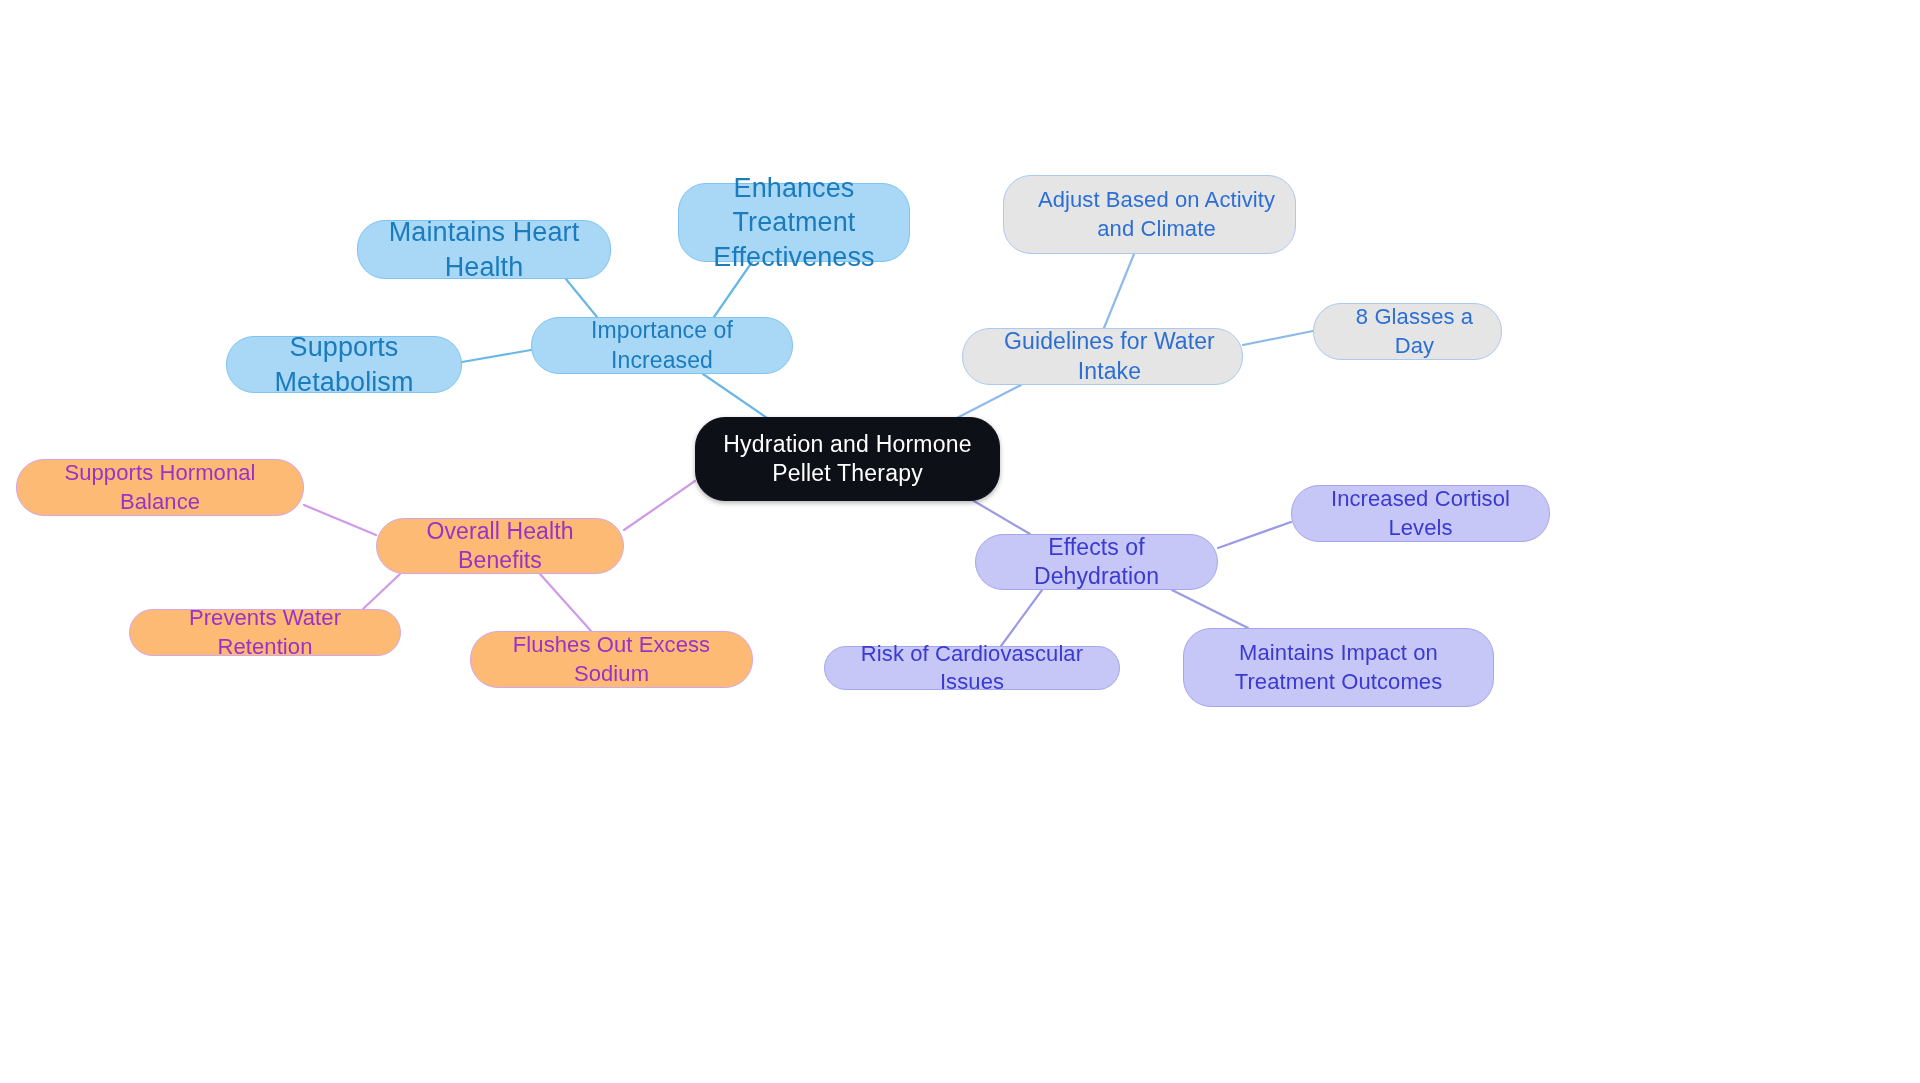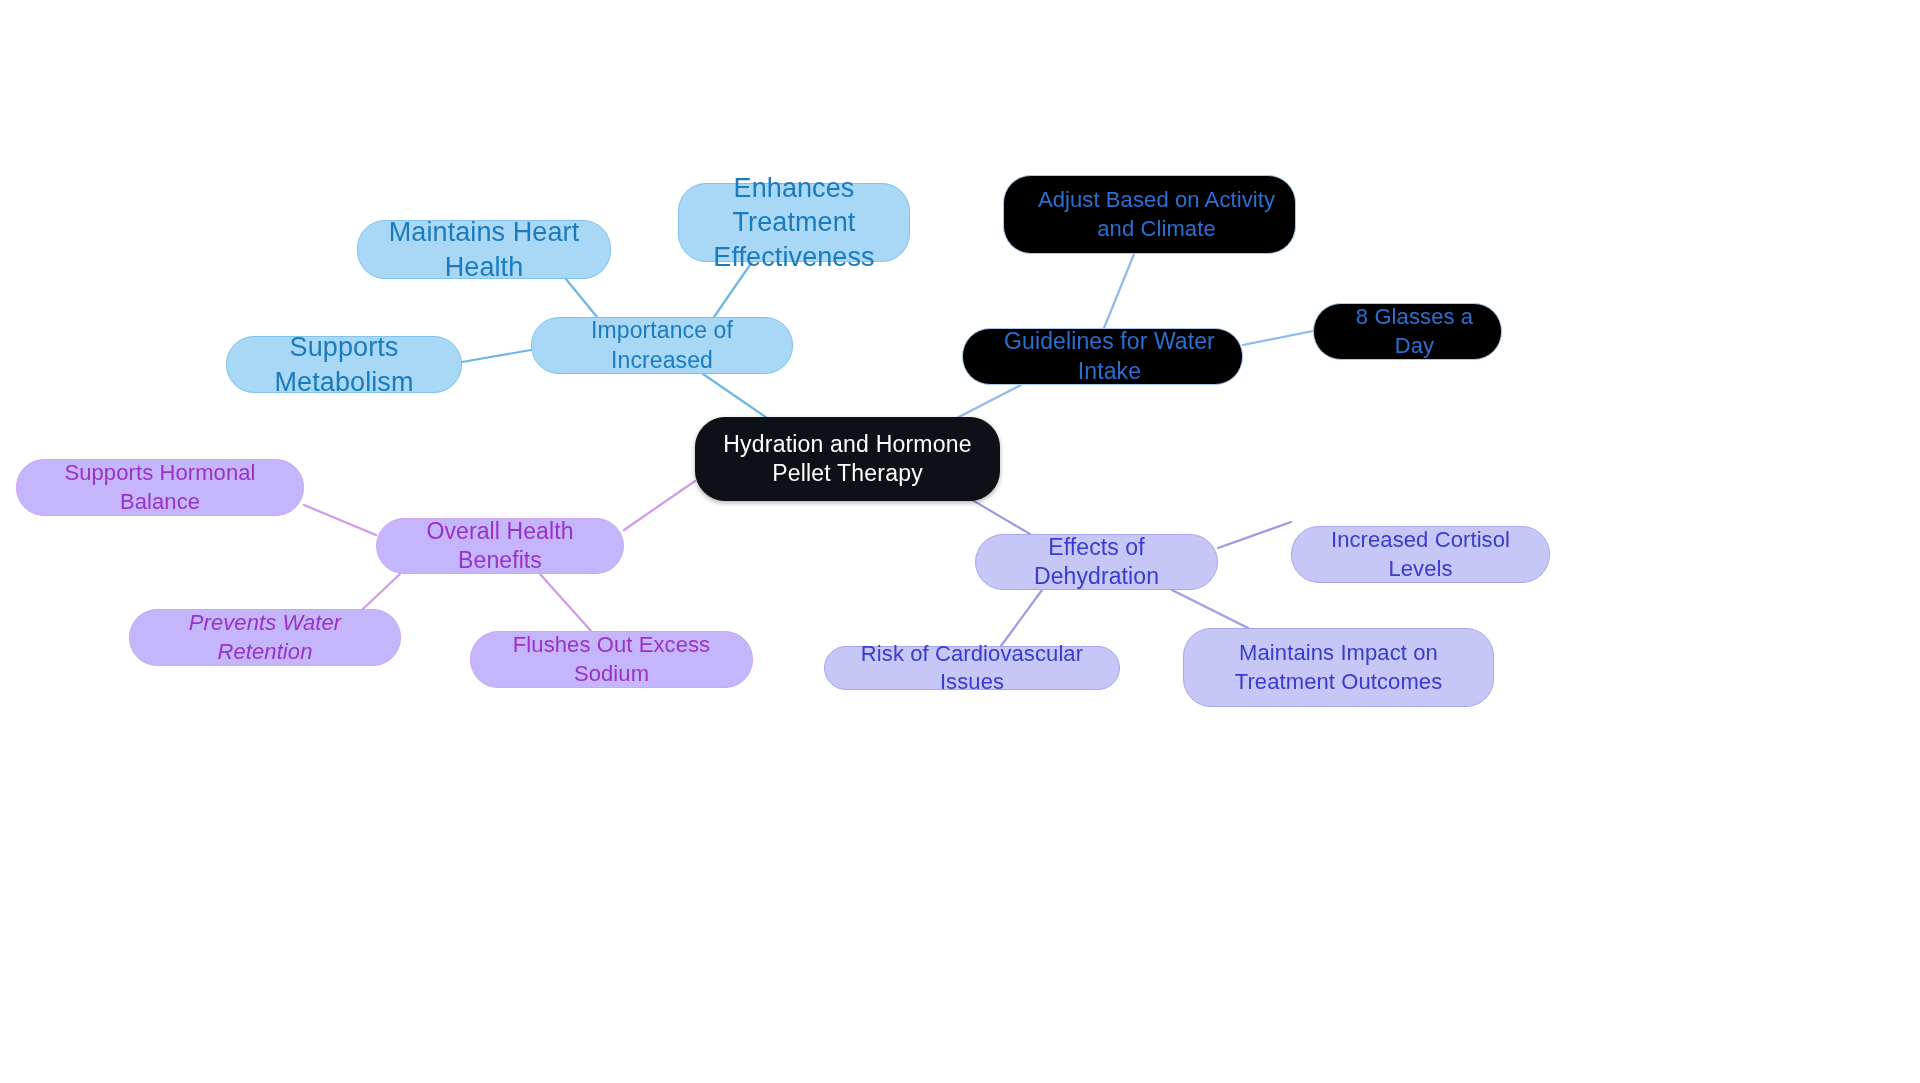--- a/index.html
+++ b/index.html
@@ -53,34 +53,34 @@
     box-shadow: 0 2px 5px rgba(0,0,0,0.30);
     letter-spacing: 0.2px;
   }
   .node-b1 {
     background: #a9d8f7;
     border-color: #7fc3ee;
     color: #1a7bbd;
     font-size: 27px;
   }
   .node-b2 {
-    background: #000000;
+    background: #e5e5e5;
     border-color: #a9c9f0;
     color: #2b6fd4;
     font-size: 22px;
     padding-left: 28px;
   }
   .node-b3 {
     background: #c6c6f7;
     border-color: #a6a6ee;
     color: #3a3ad0;
     font-size: 22px;
   }
   .node-b4 {
-    background: #c4b5fd;
+    background: #fdba74;
     border-color: #d3a6ec;
     color: #9a32c7;
     font-size: 22px;
   }
   .node-branch {
     font-size: 23px;
   }
 </style>
 </head>
 <body>
@@ -104,23 +104,23 @@
       <line x1="540" y1="574" x2="591" y2="631" stroke="#cf9ae8" stroke-width="2.2" stroke-linecap="round"></line>
     </svg>
   <div id="node-layer">
       <div class="node node-b1" style="left: 357px; top: 214px; width: 254px; height: 59px; margin-top: 6px;"><span>Maintains Heart Health</span></div>
       <div class="node node-b1" style="left: 678px; top: 183px; width: 232px; height: 79px;"><span>Enhances Treatment Effectiveness</span></div>
       <div class="node node-b1" style="left: 226px; top: 336px; width: 236px; height: 57px;"><span>Supports Metabolism</span></div>
       <div class="node node-b1 node-branch" style="left: 531px; top: 317px; width: 262px; height: 57px;"><span>Importance of Increased</span></div>
       <div class="node node-b2" style="left: 1003px; top: 175px; width: 293px; height: 79px;"><span>Adjust Based on Activity and Climate</span></div>
       <div class="node node-b2" style="left: 1313px; top: 303px; width: 189px; height: 57px;"><span>8 Glasses a Day</span></div>
       <div class="node node-b2 node-branch" style="left: 962px; top: 328px; width: 281px; height: 57px;"><span>Guidelines for Water Intake</span></div>
-      <div class="node node-b3" style="left: 1291px; top: 485px; width: 259px; height: 57px; margin-top: 41px;"><span>Increased Cortisol Levels</span></div>
+      <div class="node node-b3" style="left: 1291px; top: 485px; width: 259px; height: 57px;"><span>Increased Cortisol Levels</span></div>
       <div class="node node-b3" style="left: 824px; top: 646px; width: 296px; height: 44px;"><span>Risk of Cardiovascular Issues</span></div>
       <div class="node node-b3" style="left: 1183px; top: 628px; width: 311px; height: 79px;"><span>Maintains Impact on Treatment Outcomes</span></div>
       <div class="node node-b3 node-branch" style="left: 975px; top: 534px; width: 243px; height: 56px;"><span>Effects of Dehydration</span></div>
       <div class="node node-b4" style="left: 16px; top: 459px; width: 288px; height: 57px;"><span>Supports Hormonal Balance</span></div>
-      <div class="node node-b4" style="left: 129px; top: 609px; width: 272px; height: 57px; font-style: italic;"><span>Prevents Water Retention</span></div>
+      <div class="node node-b4" style="left: 129px; top: 609px; width: 272px; height: 47px;"><span>Prevents Water Retention</span></div>
       <div class="node node-b4" style="left: 470px; top: 631px; width: 283px; height: 57px;"><span>Flushes Out Excess Sodium</span></div>
       <div class="node node-b4 node-branch" style="left: 376px; top: 518px; width: 248px; height: 56px;"><span>Overall Health Benefits</span></div>
       <div class="node node-root" style="left: 695px; top: 417px; width: 305px; height: 84px;"><span>Hydration and Hormone Pellet Therapy</span></div>
     </div>
 </div>
 
 </body></html>

